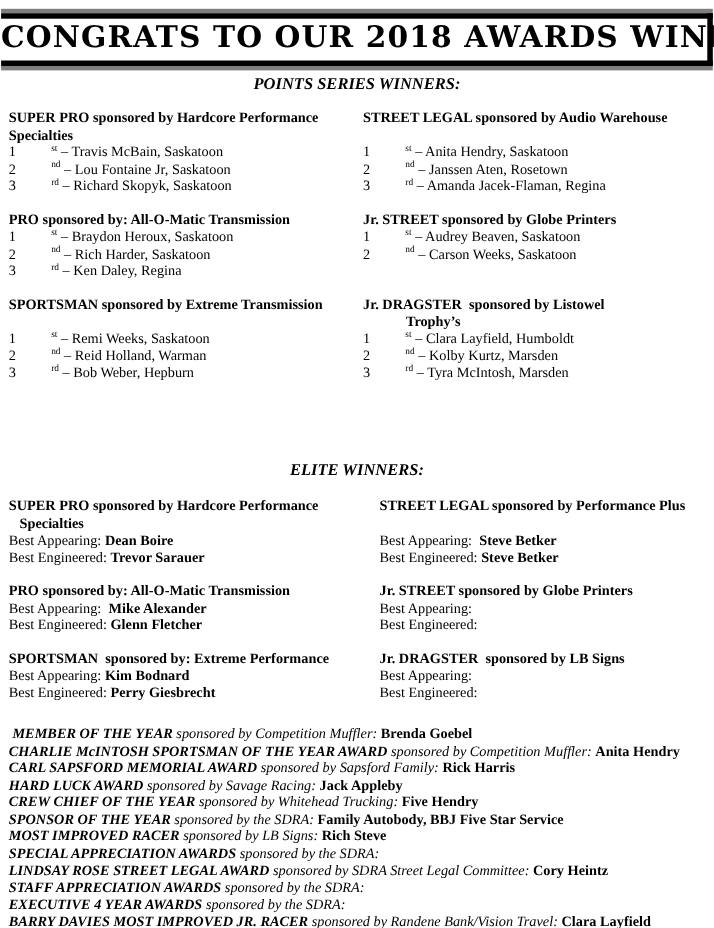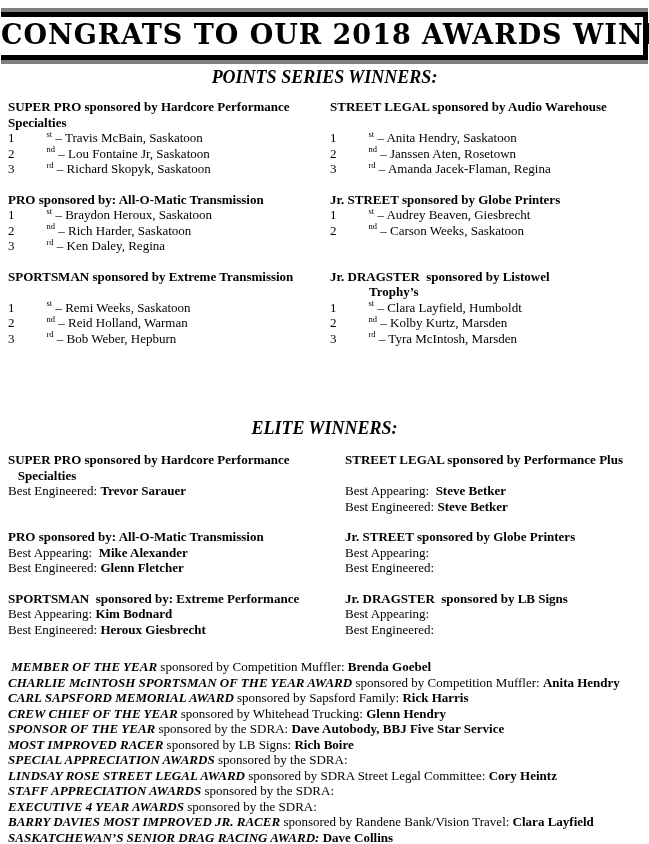--- a/index.html
+++ b/index.html
@@ -34,21 +34,21 @@
     font-size: 27px;
     line-height: 32px;
     letter-spacing: 1px;
     white-space: nowrap;
   }
   
   .page { padding: 0 8px; }
   .section-heading {
     margin: 0;
     text-align: center;
-    font-size: 18px;
+    font-size: 15px;
     font-weight: bold;
     font-style: italic;
     line-height: 16px;
   }
   #points-heading { margin-top: 5px; }
   #elite-heading  { margin-top: 74px; }
   .two-col {
     display: grid;
     grid-template-columns: 322px 1fr;
     row-gap: 15px;
@@ -66,21 +66,21 @@
     line-height: 0;
     vertical-align: super;
     margin-left: 32px;
   }
   .elite-row .lbl { font-weight: normal; }
   .elite-row .val { font-weight: bold; }
   
   #special-awards { margin-top: 22px; }
   .special-line { white-space: pre-wrap; }
   .award-name   { font-weight: bold; font-style: italic; }
-  .award-sponsor{ font-weight: normal; text-align: center; }
+  .award-sponsor{ font-style: italic; font-weight: normal; text-align: center; }
   .award-winner { font-weight: bold; }
 </style>
 </head>
 <body>
 
 <header class="banner">
   <div class="shadow-line"></div>
   <div class="banner-inner">
     <h1 class="banner-title">CONGRATS TO OUR 2018 AWARDS WINNERS</h1>
   </div>
@@ -88,43 +88,44 @@
 </header>
 
 <div class="page">
 
   <h2 class="section-heading" id="points-heading">POINTS SERIES WINNERS:</h2>
 
   <section class="two-col" id="points-grid">
       <div class="award-block col-left"><div class="block-title">SUPER PRO sponsored by Hardcore Performance</div><div class="block-title">Specialties</div><div class="entry"><span class="rank">1</span><sup class="ord">st</sup><span class="who"> – Travis McBain, Saskatoon</span></div><div class="entry"><span class="rank">2</span><sup class="ord">nd</sup><span class="who"> – Lou Fontaine Jr, Saskatoon</span></div><div class="entry"><span class="rank">3</span><sup class="ord">rd</sup><span class="who"> – Richard Skopyk, Saskatoon</span></div></div>
       <div class="award-block col-right"><div class="block-title">STREET LEGAL sponsored by Audio Warehouse</div><div class="blank-line"></div><div class="entry"><span class="rank">1</span><sup class="ord">st</sup><span class="who"> – Anita Hendry, Saskatoon</span></div><div class="entry"><span class="rank">2</span><sup class="ord">nd</sup><span class="who"> – Janssen Aten, Rosetown</span></div><div class="entry"><span class="rank">3</span><sup class="ord">rd</sup><span class="who"> – Amanda Jacek-Flaman, Regina</span></div></div>
       <div class="award-block col-left"><div class="block-title">PRO sponsored by: All-O-Matic Transmission</div><div class="entry"><span class="rank">1</span><sup class="ord">st</sup><span class="who"> – Braydon Heroux, Saskatoon</span></div><div class="entry"><span class="rank">2</span><sup class="ord">nd</sup><span class="who"> – Rich Harder, Saskatoon</span></div><div class="entry"><span class="rank">3</span><sup class="ord">rd</sup><span class="who"> – Ken Daley, Regina</span></div></div>
-      <div class="award-block col-right"><div class="block-title">Jr. STREET sponsored by Globe Printers</div><div class="entry"><span class="rank">1</span><sup class="ord">st</sup><span class="who"> – Audrey Beaven, Giesbrecht</span></div><div class="entry"><span class="rank">2</span><sup class="ord">nd</sup><span class="who"> – Carson Weeks, Saskatoon</span></div></div>
+      <div class="award-block col-right"><div class="block-title">Jr. STREET sponsored by Globe Printers</div><div class="entry"><span class="rank">1</span><sup class="ord">st</sup><span class="who"> – Audrey Beaven, Saskatoon</span></div><div class="entry"><span class="rank">2</span><sup class="ord">nd</sup><span class="who"> – Carson Weeks, Saskatoon</span></div></div>
       <div class="award-block col-left"><div class="block-title">SPORTSMAN sponsored by Extreme Transmission</div><div class="blank-line"></div><div class="entry"><span class="rank">1</span><sup class="ord">st</sup><span class="who"> – Remi Weeks, Saskatoon</span></div><div class="entry"><span class="rank">2</span><sup class="ord">nd</sup><span class="who"> – Reid Holland, Warman</span></div><div class="entry"><span class="rank">3</span><sup class="ord">rd</sup><span class="who"> – Bob Weber, Hepburn</span></div></div>
       <div class="award-block col-right"><div class="block-title">Jr. DRAGSTER  sponsored by Listowel</div><div class="block-title">            Trophy’s</div><div class="entry"><span class="rank">1</span><sup class="ord">st</sup><span class="who"> – Clara Layfield, Humboldt</span></div><div class="entry"><span class="rank">2</span><sup class="ord">nd</sup><span class="who"> – Kolby Kurtz, Marsden</span></div><div class="entry"><span class="rank">3</span><sup class="ord">rd</sup><span class="who"> – Tyra McIntosh, Marsden</span></div></div>
     </section>
 
   <h2 class="section-heading" id="elite-heading">ELITE WINNERS:</h2>
 
   <section class="two-col" id="elite-grid">
-      <div class="award-block elite-block col-left"><div class="block-title">SUPER PRO sponsored by Hardcore Performance</div><div class="block-title">   Specialties</div><div class="elite-row"><span class="lbl">Best Engineered:</span> <span class="val">Trevor Sarauer</span></div></div>
+      <div class="award-block elite-block col-left"><div class="block-title">SUPER PRO sponsored by Hardcore Performance</div><div class="block-title">   Specialties</div><div class="elite-row"><span class="lbl">Best Appearing:</span> <span class="val">Dean Boire</span></div><div class="elite-row"><span class="lbl">Best Engineered:</span> <span class="val">Trevor Sarauer</span></div></div>
       <div class="award-block elite-block col-right"><div class="block-title">STREET LEGAL sponsored by Performance Plus</div><div class="blank-line"></div><div class="elite-row"><span class="lbl">Best Appearing: </span> <span class="val">Steve Betker</span></div><div class="elite-row"><span class="lbl">Best Engineered:</span> <span class="val">Steve Betker</span></div></div>
       <div class="award-block elite-block col-left"><div class="block-title">PRO sponsored by: All-O-Matic Transmission</div><div class="elite-row"><span class="lbl">Best Appearing: </span> <span class="val">Mike Alexander</span></div><div class="elite-row"><span class="lbl">Best Engineered:</span> <span class="val">Glenn Fletcher</span></div></div>
       <div class="award-block elite-block col-right"><div class="block-title">Jr. STREET sponsored by Globe Printers</div><div class="elite-row"><span class="lbl">Best Appearing:</span> <span class="val"></span></div><div class="elite-row"><span class="lbl">Best Engineered:</span> <span class="val"></span></div></div>
-      <div class="award-block elite-block col-left"><div class="block-title">SPORTSMAN  sponsored by: Extreme Performance</div><div class="elite-row"><span class="lbl">Best Appearing:</span> <span class="val">Kim Bodnard</span></div><div class="elite-row"><span class="lbl">Best Engineered:</span> <span class="val">Heroux Giesbrecht</span></div></div>
+      <div class="award-block elite-block col-left"><div class="block-title">SPORTSMAN  sponsored by: Extreme Performance</div><div class="elite-row"><span class="lbl">Best Appearing:</span> <span class="val">Kim Bodnard</span></div><div class="elite-row"><span class="lbl">Best Engineered:</span> <span class="val">Perry Giesbrecht</span></div></div>
       <div class="award-block elite-block col-right"><div class="block-title">Jr. DRAGSTER  sponsored by LB Signs</div><div class="elite-row"><span class="lbl">Best Appearing:</span> <span class="val"></span></div><div class="elite-row"><span class="lbl">Best Engineered:</span> <span class="val"></span></div></div>
     </section>
 
   <section id="special-awards">
       <div class="special-line"><span class="award-name"> MEMBER OF THE YEAR </span><span class="award-sponsor">sponsored by Competition Muffler: </span><span class="award-winner">Brenda Goebel</span></div>
       <div class="special-line"><span class="award-name">CHARLIE McINTOSH SPORTSMAN OF THE YEAR AWARD </span><span class="award-sponsor">sponsored by Competition Muffler: </span><span class="award-winner">Anita Hendry</span></div>
       <div class="special-line"><span class="award-name">CARL SAPSFORD MEMORIAL AWARD </span><span class="award-sponsor">sponsored by Sapsford Family: </span><span class="award-winner">Rick Harris</span></div>
-      <div class="special-line"><span class="award-name">CREW CHIEF OF THE YEAR </span><span class="award-sponsor">sponsored by Whitehead Trucking: </span><span class="award-winner">Glenn Hendry</span></div>
-      <div class="special-line"><span class="award-name">SPONSOR OF THE YEAR </span><span class="award-sponsor">sponsored by the SDRA: </span><span class="award-winner">Dave Autobody, BBJ Five Star Service</span></div>
-      <div class="special-line"><span class="award-name">MOST IMPROVED RACER </span><span class="award-sponsor">sponsored by LB Signs: </span><span class="award-winner">Rich Boire</span></div>
+      <div class="special-line"><span class="award-name">HARD LUCK AWARD </span><span class="award-sponsor">sponsored by Savage Racing: </span><span class="award-winner">Jack Appleby</span></div>
+      <div class="special-line"><span class="award-name">CREW CHIEF OF THE YEAR </span><span class="award-sponsor">sponsored by Whitehead Trucking: </span><span class="award-winner">Five Hendry</span></div>
+      <div class="special-line"><span class="award-name">SPONSOR OF THE YEAR </span><span class="award-sponsor">sponsored by the SDRA: </span><span class="award-winner">Family Autobody, BBJ Five Star Service</span></div>
+      <div class="special-line"><span class="award-name">MOST IMPROVED RACER </span><span class="award-sponsor">sponsored by LB Signs: </span><span class="award-winner">Rich Steve</span></div>
       <div class="special-line"><span class="award-name">SPECIAL APPRECIATION AWARDS </span><span class="award-sponsor">sponsored by the SDRA:</span></div>
       <div class="special-line"><span class="award-name">LINDSAY ROSE STREET LEGAL AWARD </span><span class="award-sponsor">sponsored by SDRA Street Legal Committee: </span><span class="award-winner">Cory Heintz</span></div>
       <div class="special-line"><span class="award-name">STAFF APPRECIATION AWARDS </span><span class="award-sponsor">sponsored by the SDRA:</span></div>
       <div class="special-line"><span class="award-name">EXECUTIVE 4 YEAR AWARDS </span><span class="award-sponsor">sponsored by the SDRA:</span></div>
       <div class="special-line"><span class="award-name">BARRY DAVIES MOST IMPROVED JR. RACER </span><span class="award-sponsor">sponsored by Randene Bank/Vision Travel: </span><span class="award-winner">Clara Layfield</span></div>
       <div class="special-line"><span class="award-name">SASKATCHEWAN’S SENIOR DRAG RACING AWARD: </span><span class="award-winner">Dave Collins</span></div>
     </section>
 
 </div>
 

